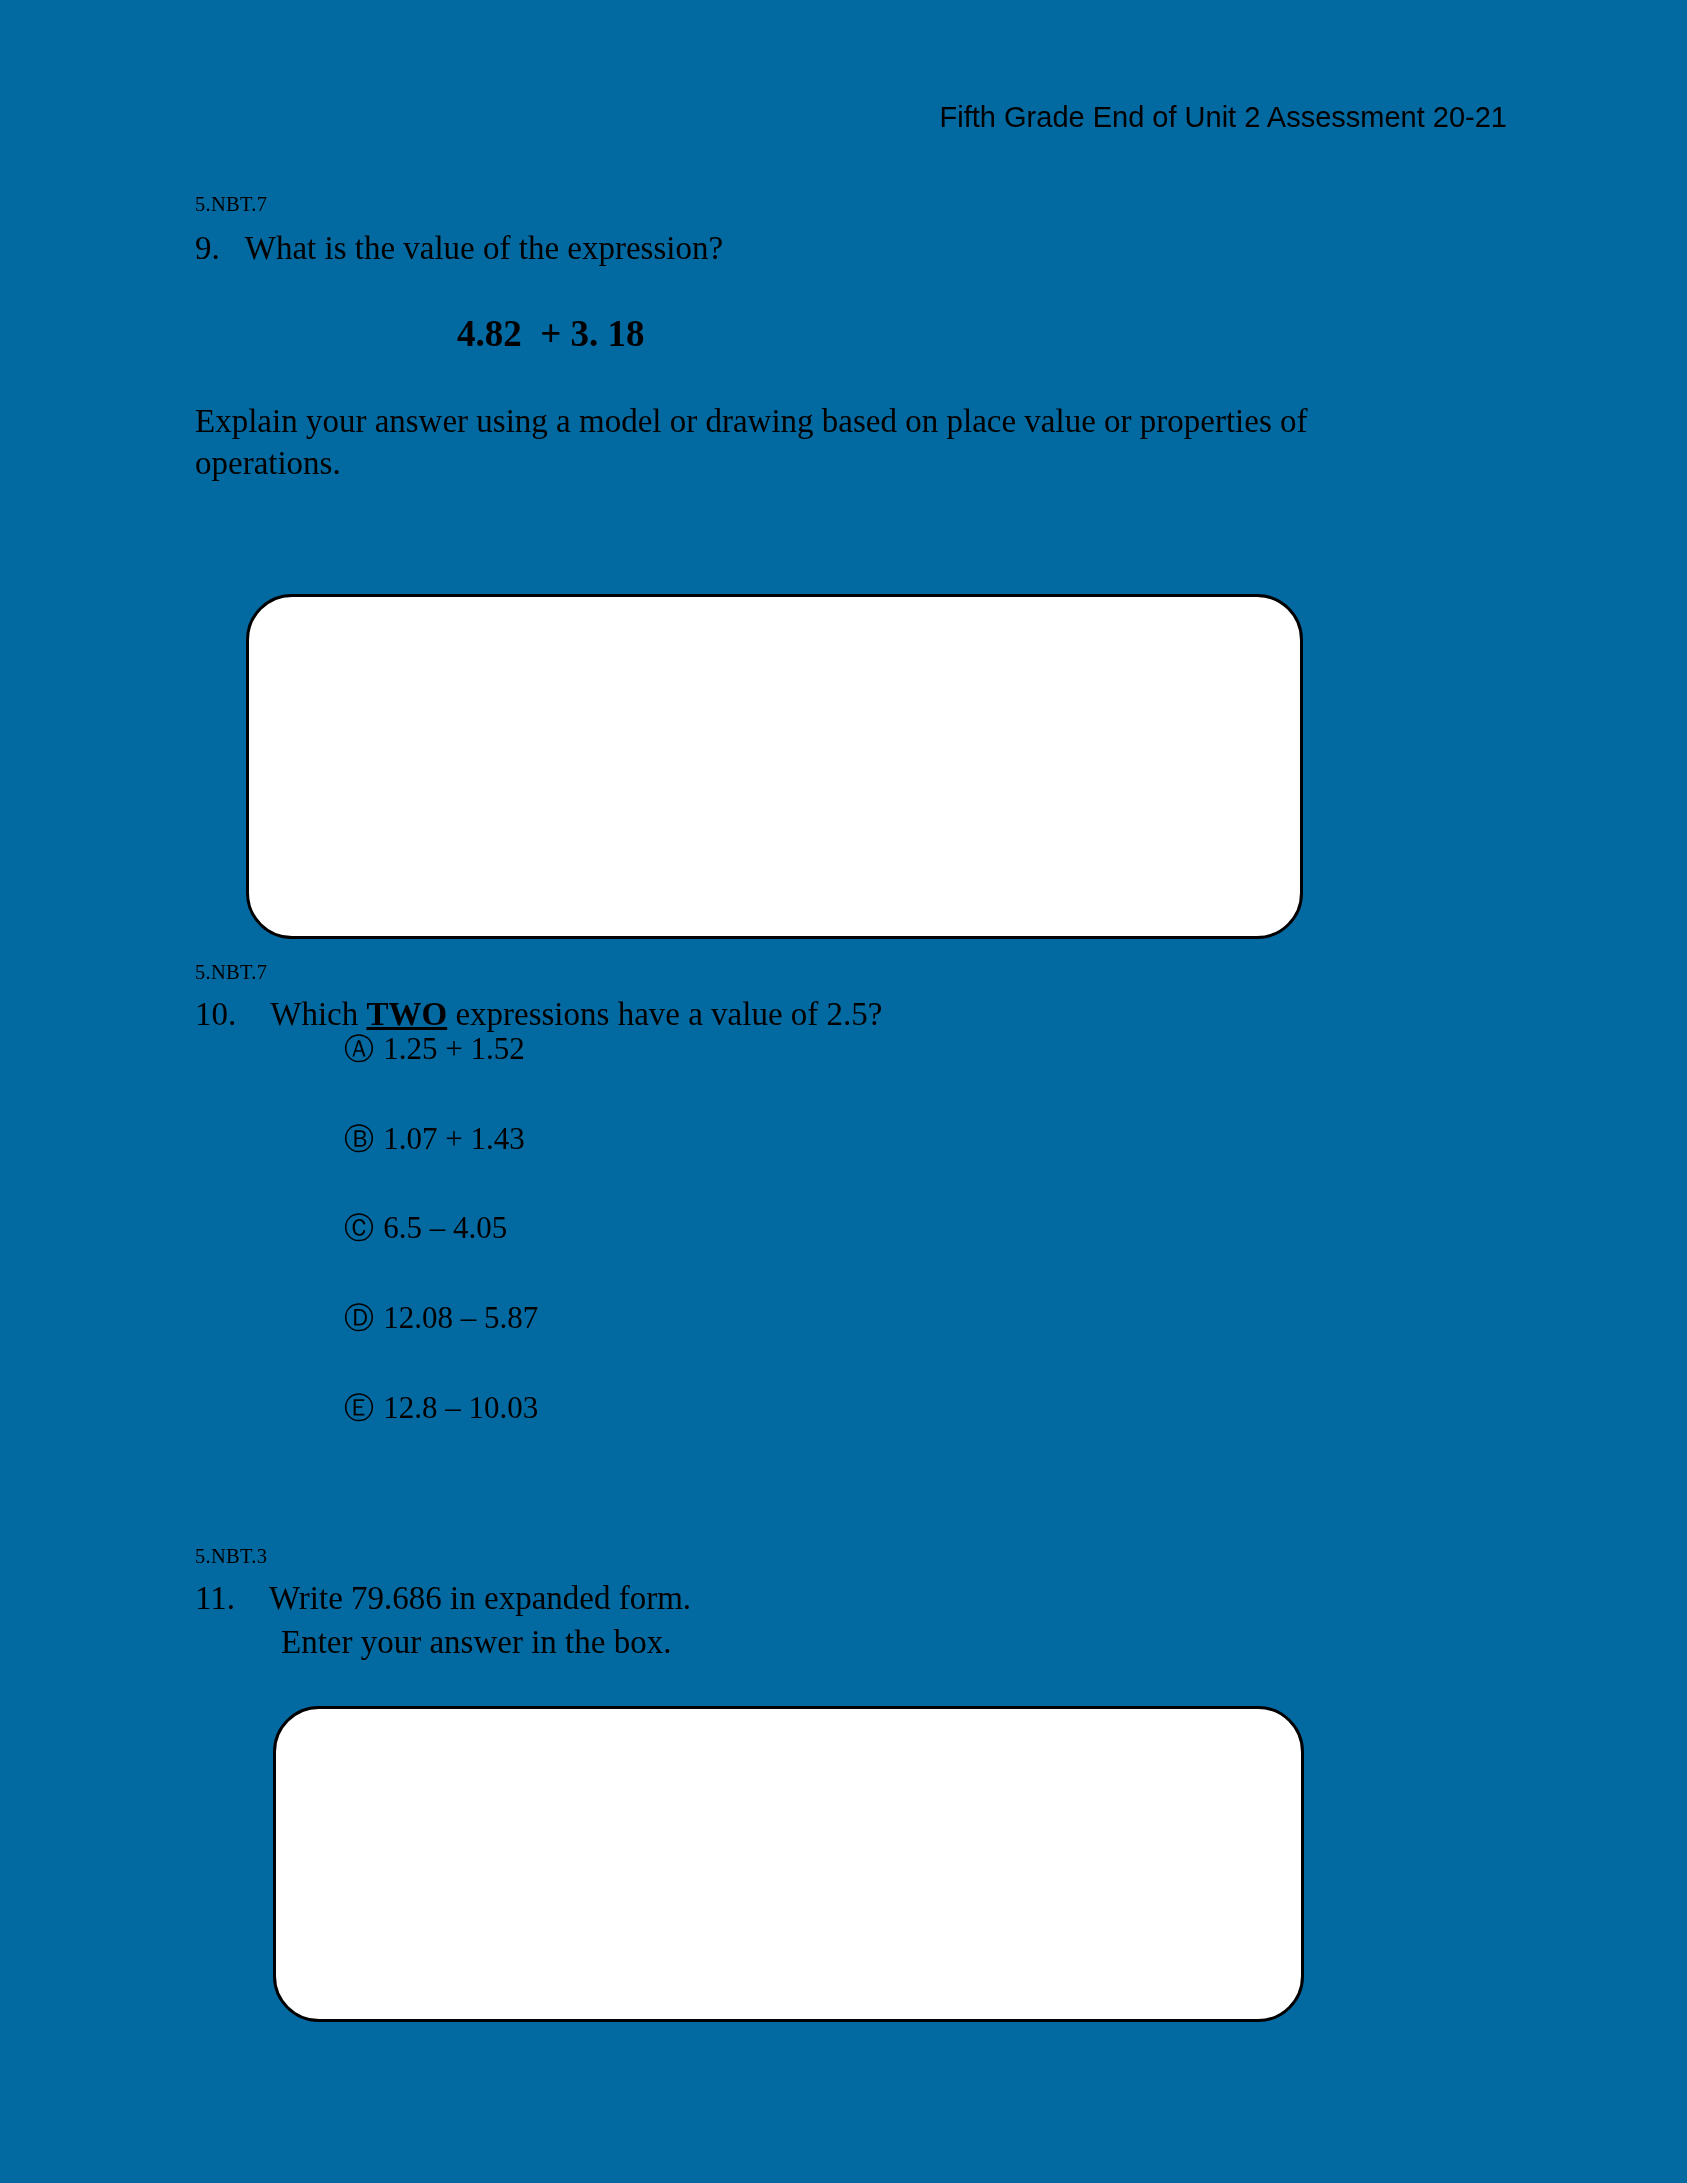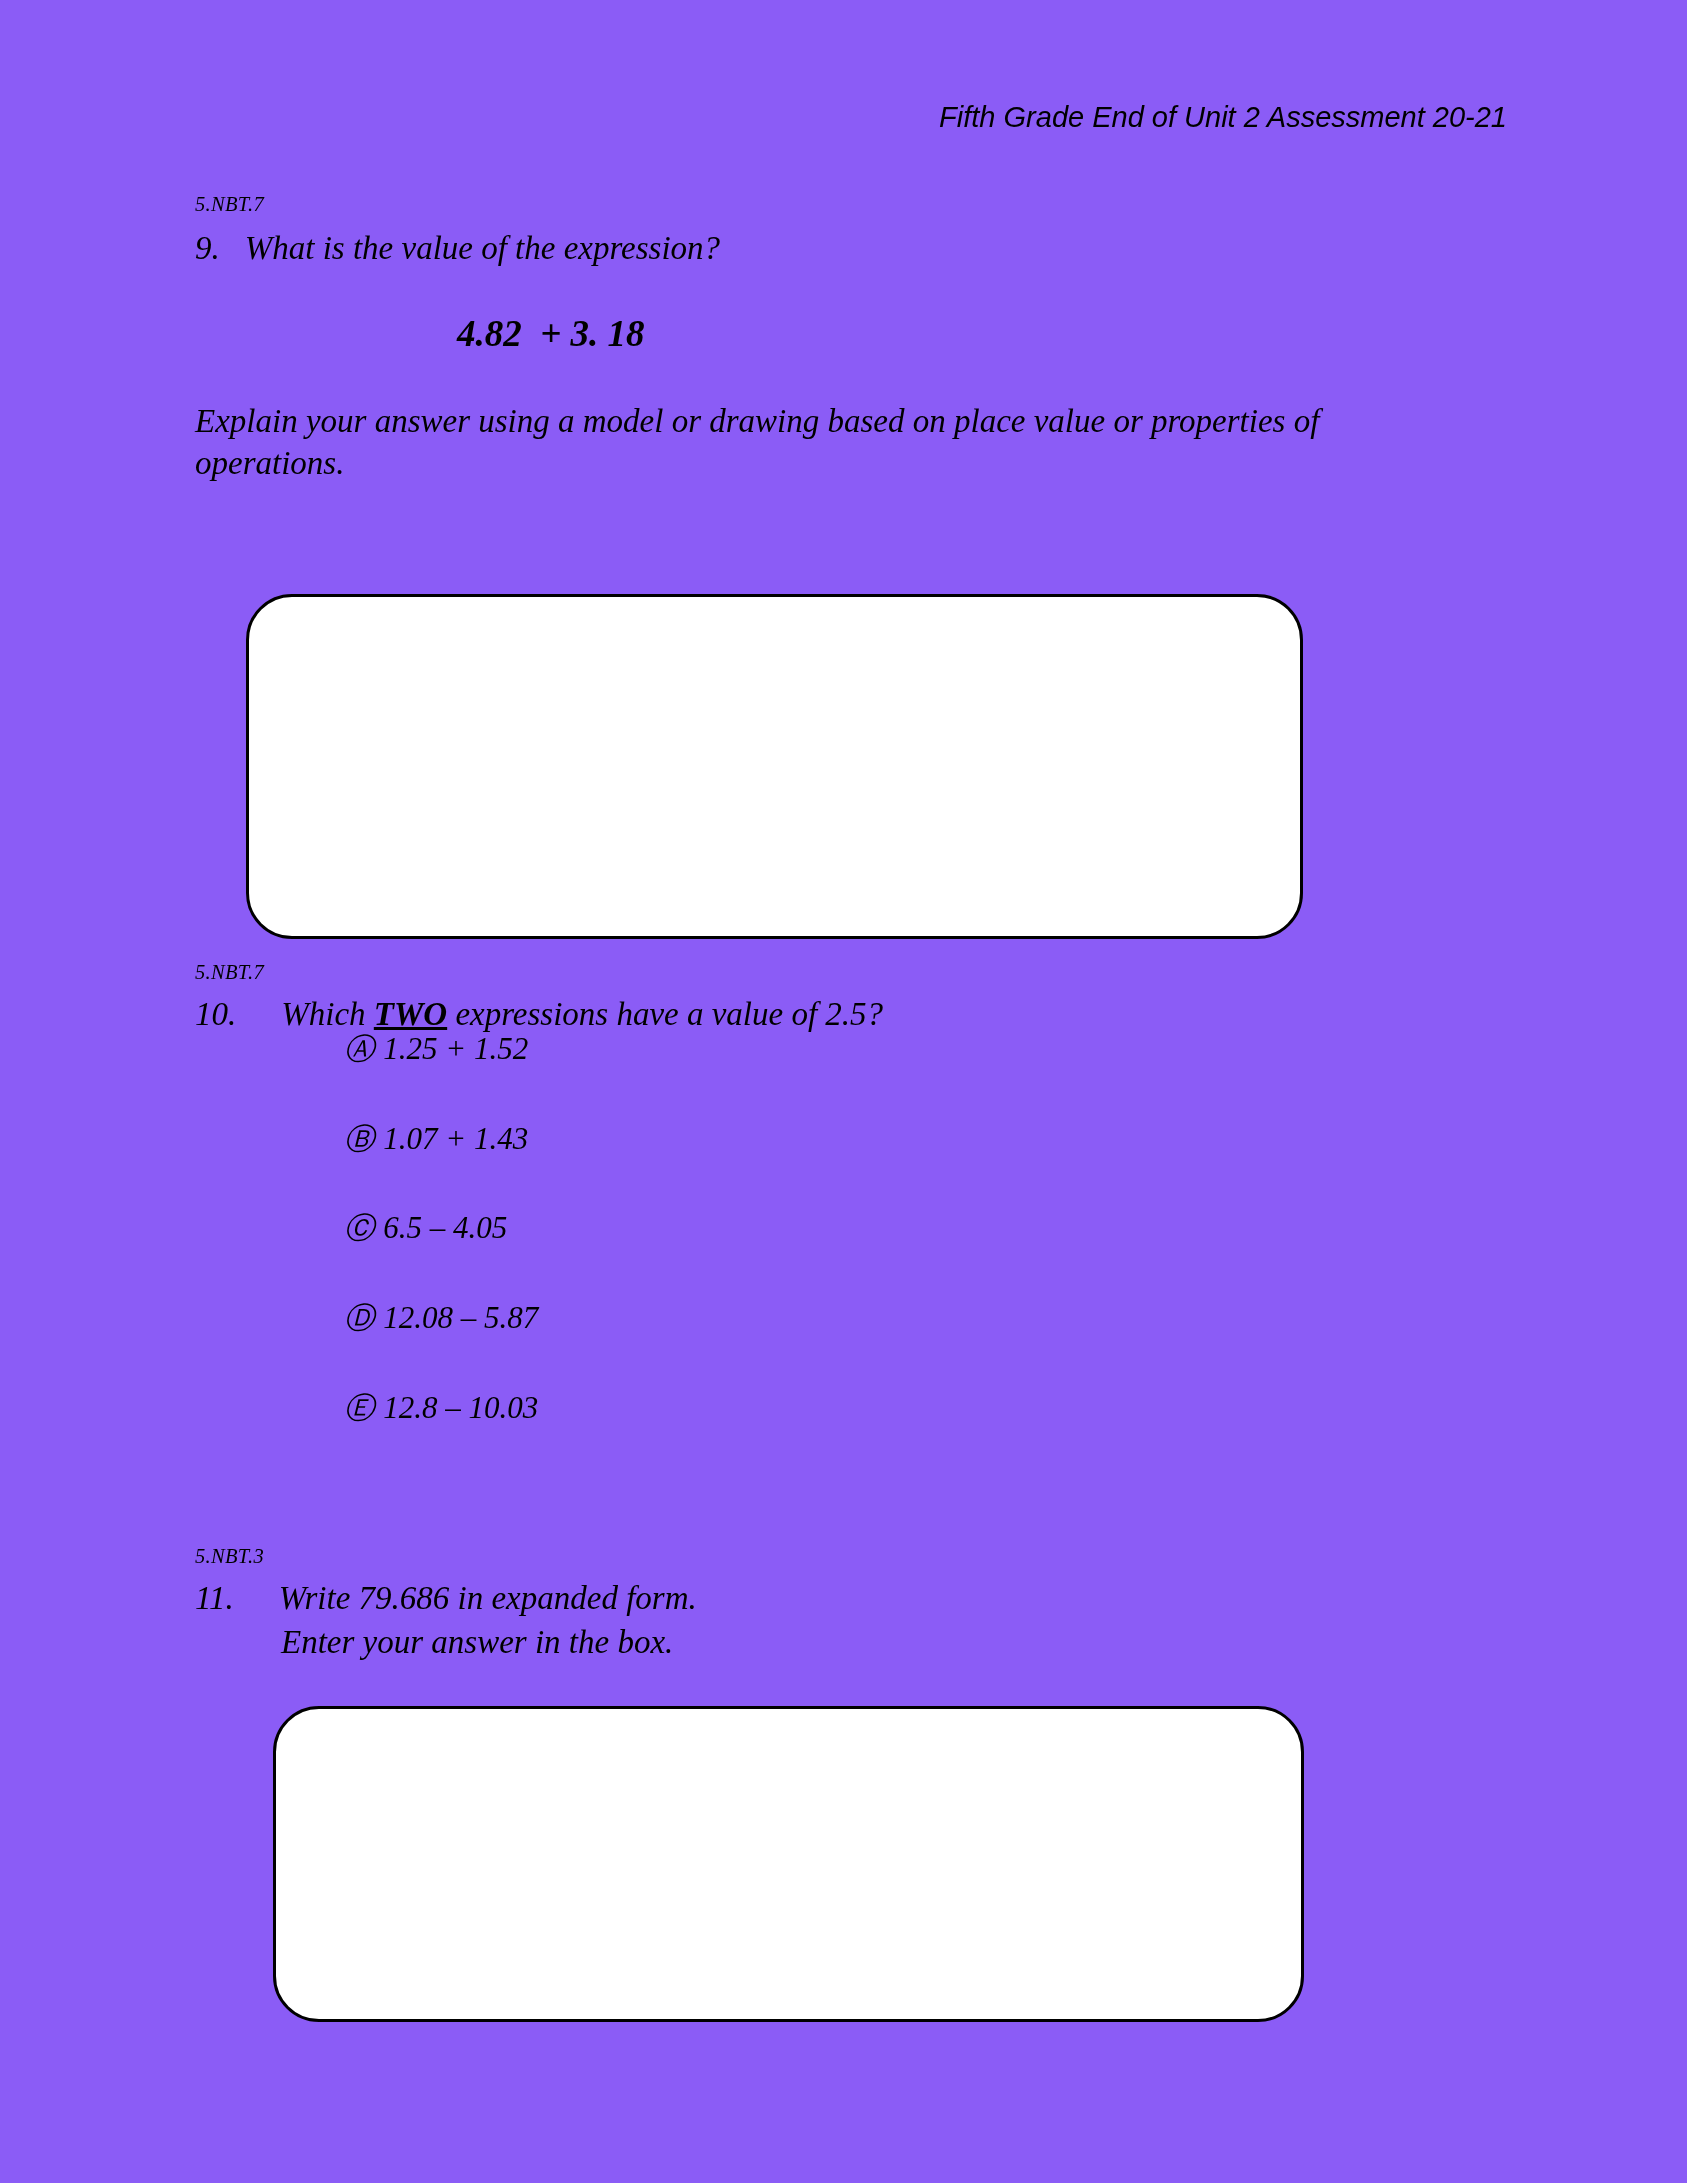--- a/index.html
+++ b/index.html
@@ -1,25 +1,24 @@
 <!DOCTYPE html>
 <html style="font-size:10.6px"><head>
 <meta charset="utf-8">
 <style>
   * { box-sizing: border-box; }
   html, body { margin: 0; padding: 0; background: #ffffff; }
   .page {
     position: relative;
     width: 1687px;
     height: 2183px;
-    background: #8b5cf6;
+    background: #0369a1;
     color: #000000;
     font-family: "Liberation Serif", serif;
     overflow: hidden;
-    font-style: italic;
   }
 
   .doc-header {
     position: absolute;
     top: 101px;
     right: 180px;
     font-family: "Liberation Sans", sans-serif;
     font-size: 29px;
     white-space: nowrap;
   }
@@ -38,21 +37,21 @@
     position: absolute;
     left: 195px;
     font-size: 33px;
     white-space: nowrap;
   }
   .q9-line  { top: 230px; }
   .q10-line { top: 996px; }
   .q11-line { top: 1580px; }
 
   .qnum  { margin-right: 25px; }
-  .qnum2 { margin-right: 45px; }
+  .qnum2 { margin-right: 34px; }
 
   .expression {
     position: absolute;
     left: 457px;
     top: 312px;
     font-size: 37px;
     font-weight: bold;
     white-space: pre;
   }
 

